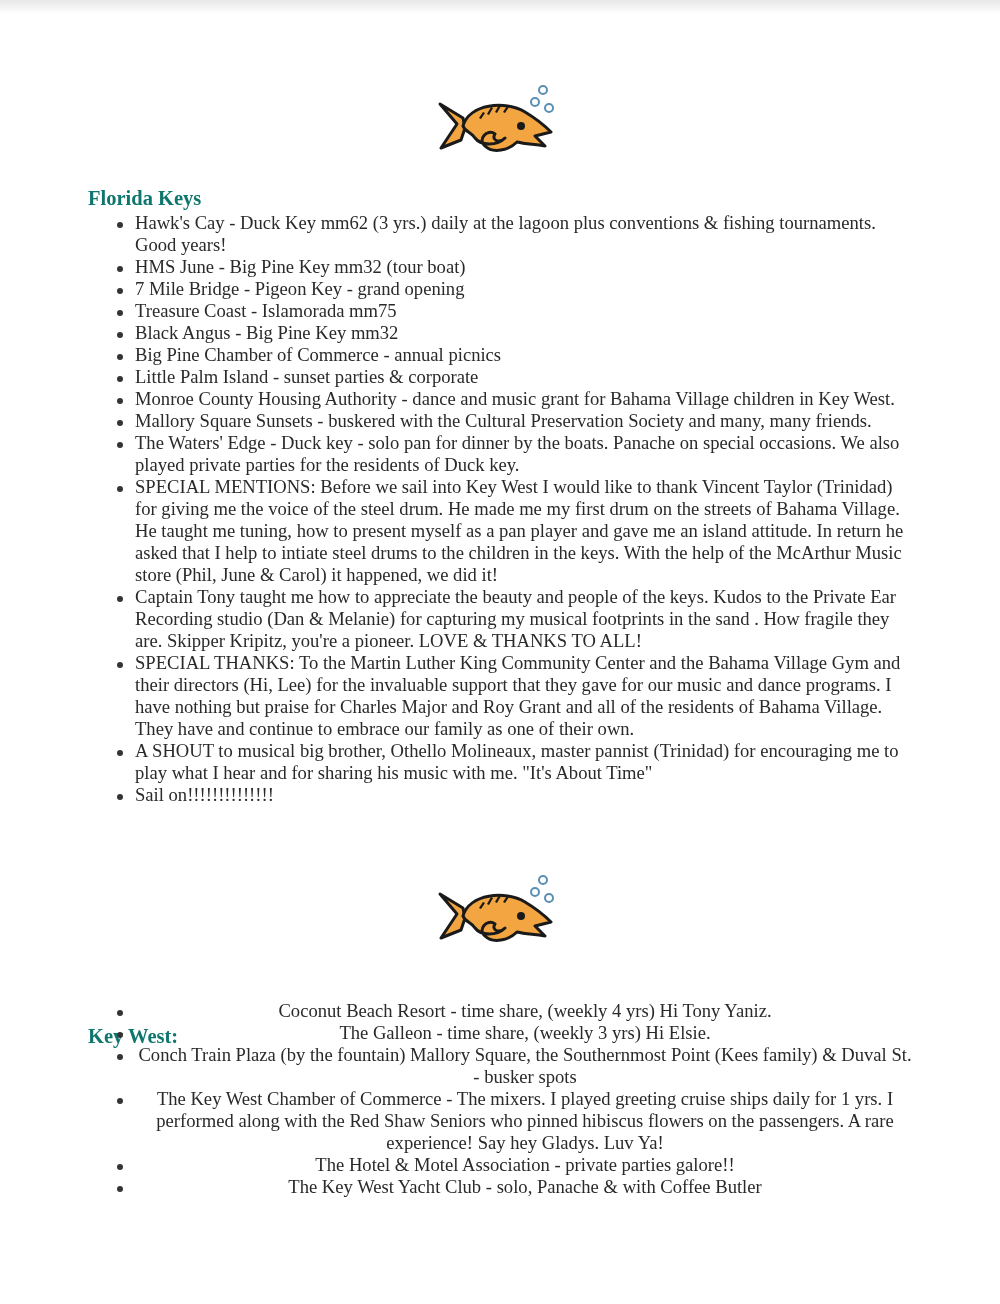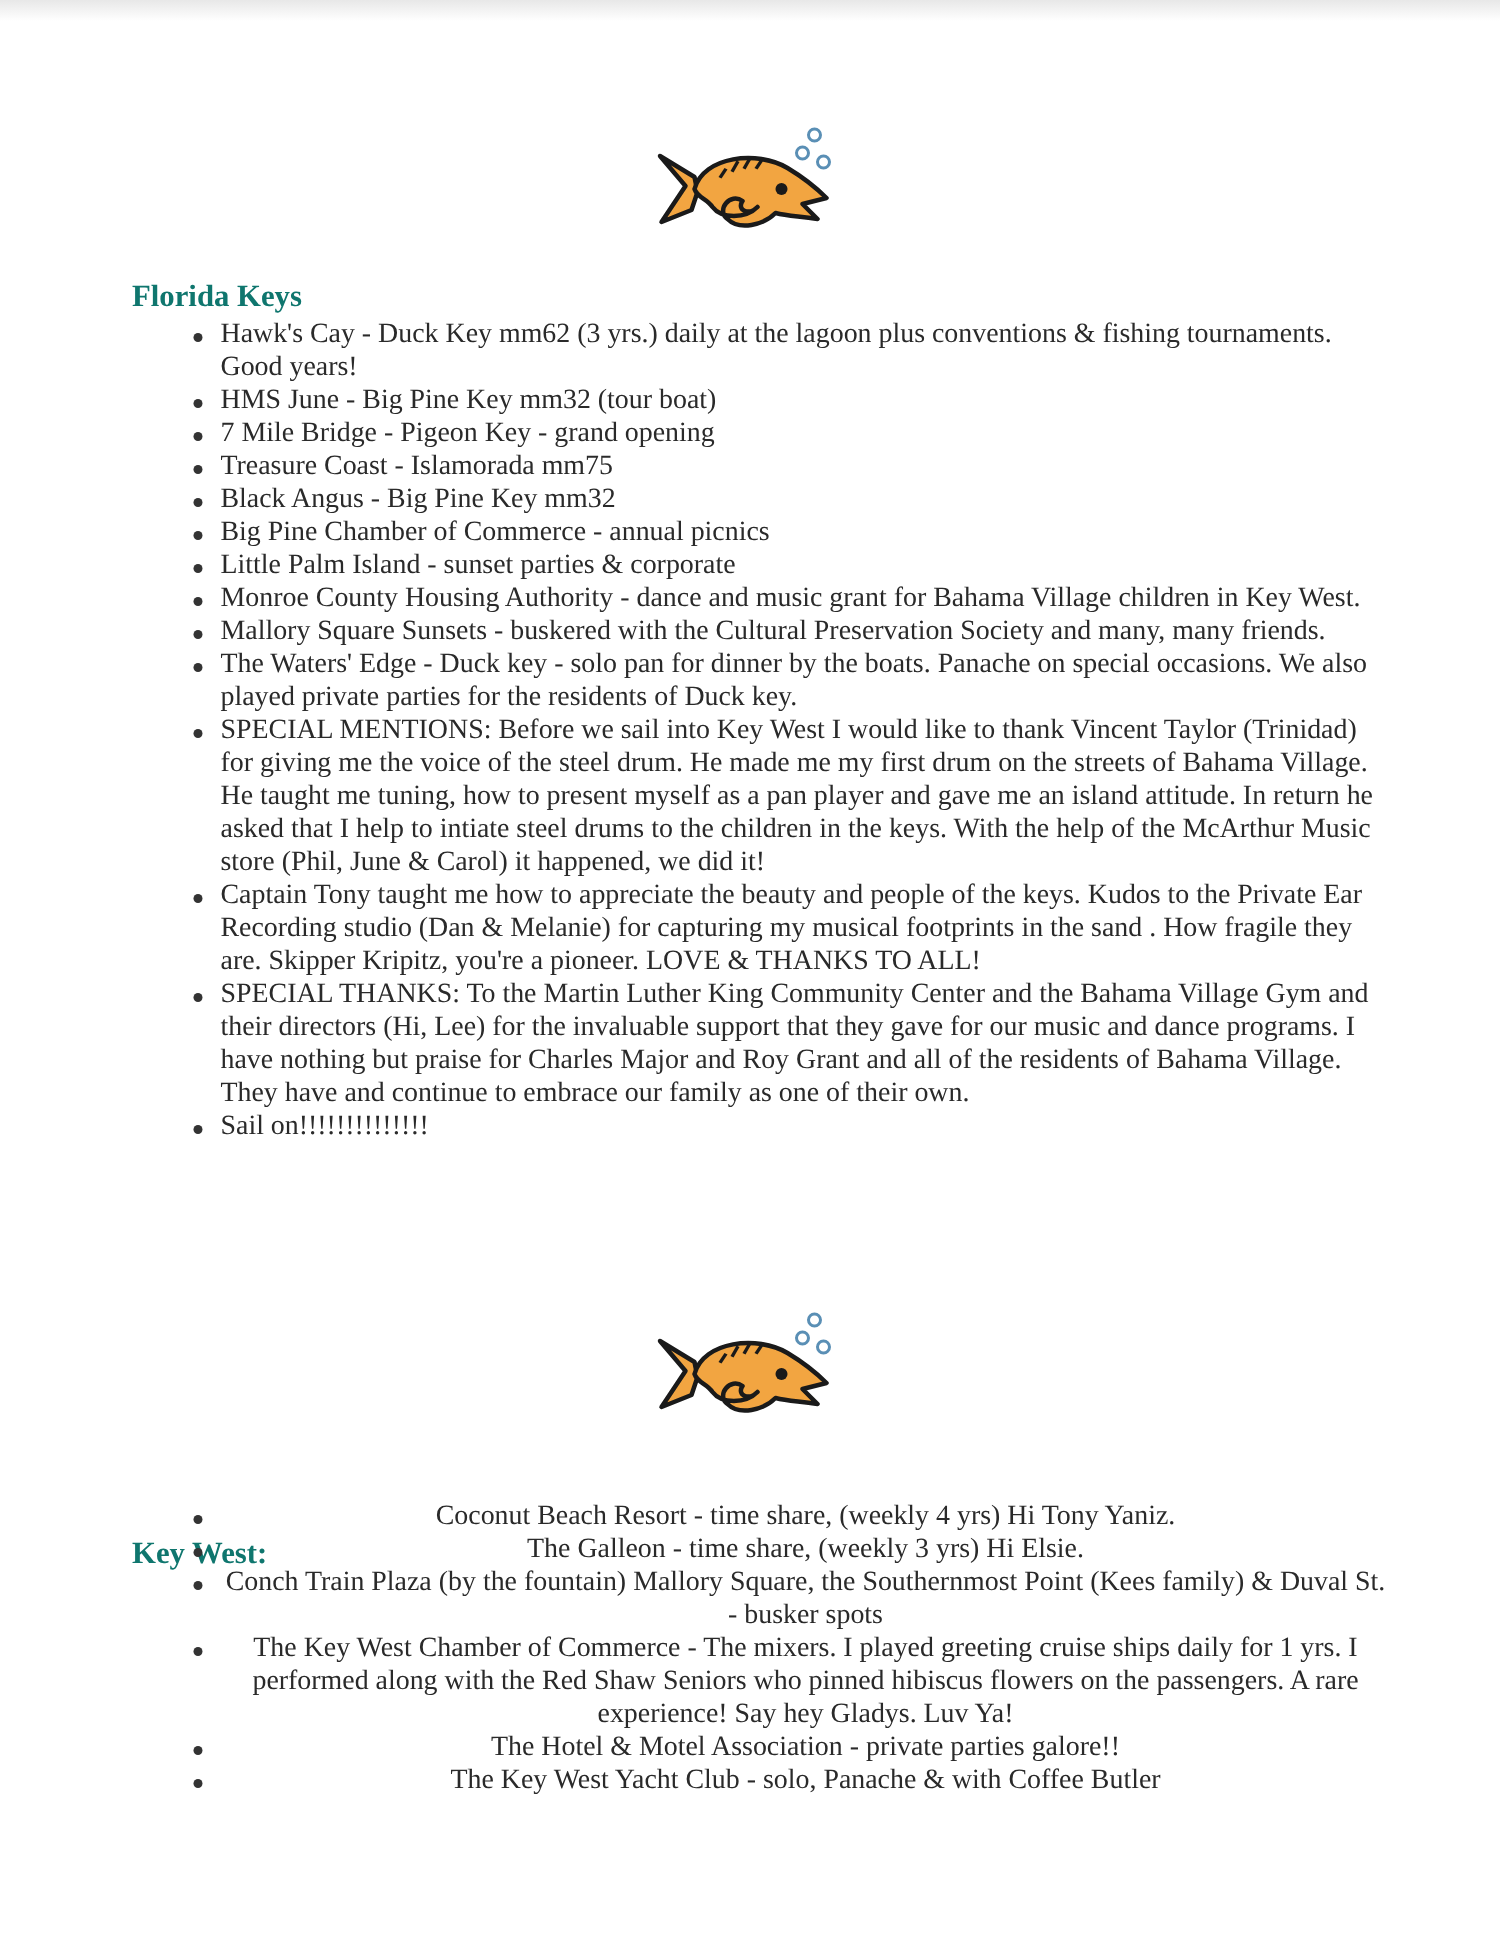--- a/index.html
+++ b/index.html
@@ -13,21 +13,21 @@
   .fish { position: absolute; width: 130px; height: 80px; }
   .fish1 { left: 435px; top: 82px; }
   .fish2 { left: 435px; top: 872px; }
   .section-title {
     position: absolute; left: 88px; font-weight: bold; font-size: 20.5px;
     color: #0f766e; margin: 0;
   }
   .t1 { top: 187px; }
   .t2 { top: 1025px; }
   ul.items {
-    position: absolute; left: 127px; width: 800px; margin: 0; padding: 0;
+    position: absolute; left: 115px; width: 800px; margin: 0; padding: 0;
     list-style: none; font-size: 18.6px; line-height: 22px;
   }
   ul.l1 { top: 212px; }
   ul.l2 { top: 1000px; text-align: center; }
   ul.items li { position: relative; padding-left: 20px; }
   ul.items li::before {
     content: ""; position: absolute; left: 2px; top: 10px;
     width: 6px; height: 6px; border-radius: 50%; background: #333;
   }
 </style>
@@ -63,20 +63,21 @@
   <li>Treasure Coast - Islamorada mm75</li>
   <li>Black Angus - Big Pine Key mm32</li>
   <li>Big Pine Chamber of Commerce - annual picnics</li>
   <li>Little Palm Island - sunset parties &amp; corporate</li>
   <li>Monroe County Housing Authority - dance and music grant for Bahama Village children in Key West.</li>
   <li>Mallory Square Sunsets - buskered with the Cultural Preservation Society and many, many friends.</li>
   <li>The Waters' Edge - Duck key - solo pan for dinner by the boats. Panache on special occasions. We also played private parties for the residents of Duck key.</li>
   <li>SPECIAL MENTIONS: Before we sail into Key West I would like to thank Vincent Taylor (Trinidad) for giving me the voice of the steel drum. He made me my first drum on the streets of Bahama Village. He taught me tuning, how to present myself as a pan player and gave me an island attitude. In return he asked that I help to intiate steel drums to the children in the keys. With the help of the McArthur Music store (Phil, June &amp; Carol) it happened, we did it!</li>
   <li>Captain Tony taught me how to appreciate the beauty and people of the keys. Kudos to the Private Ear Recording studio (Dan &amp; Melanie) for capturing my musical footprints in the sand . How fragile they are. Skipper Kripitz, you're a pioneer. LOVE &amp; THANKS TO ALL!</li>
   <li>SPECIAL THANKS: To the Martin Luther King Community Center and the Bahama Village Gym and their directors (Hi, Lee) for the invaluable support that they gave for our music and dance programs. I have nothing but praise for Charles Major and Roy Grant and all of the residents of Bahama Village. They have and continue to embrace our family as one of their own.</li>
+  <li>A SHOUT to musical big brother, Othello Molineaux, master pannist (Trinidad) for encouraging me to play what I hear and for sharing his music with me. "It's About Time"</li>
   <li>Sail on!!!!!!!!!!!!!!</li>
 </ul>
 
 <svg class="fish fish2" viewBox="0 0 130 80">
   <g stroke="#1a1a1a" stroke-width="3" stroke-linejoin="round">
     <path d="M5 22 L22 42 L6 66 L26 58 L30 46 L28 36 Z" fill="#f2a541"></path>
     <path d="M28 44 C34 22 70 18 90 30 C100 36 108 42 116 50 L100 54 L110 64 C96 62 90 62 82 60 C74 68 58 72 50 64 C42 58 52 46 60 52 C56 58 64 62 70 56 C62 64 46 64 40 56 C36 50 30 50 28 44 Z" fill="#f2a541"></path>
   </g>
   <g fill="#1a1a1a">
     <circle cx="86" cy="44" r="4"></circle>

